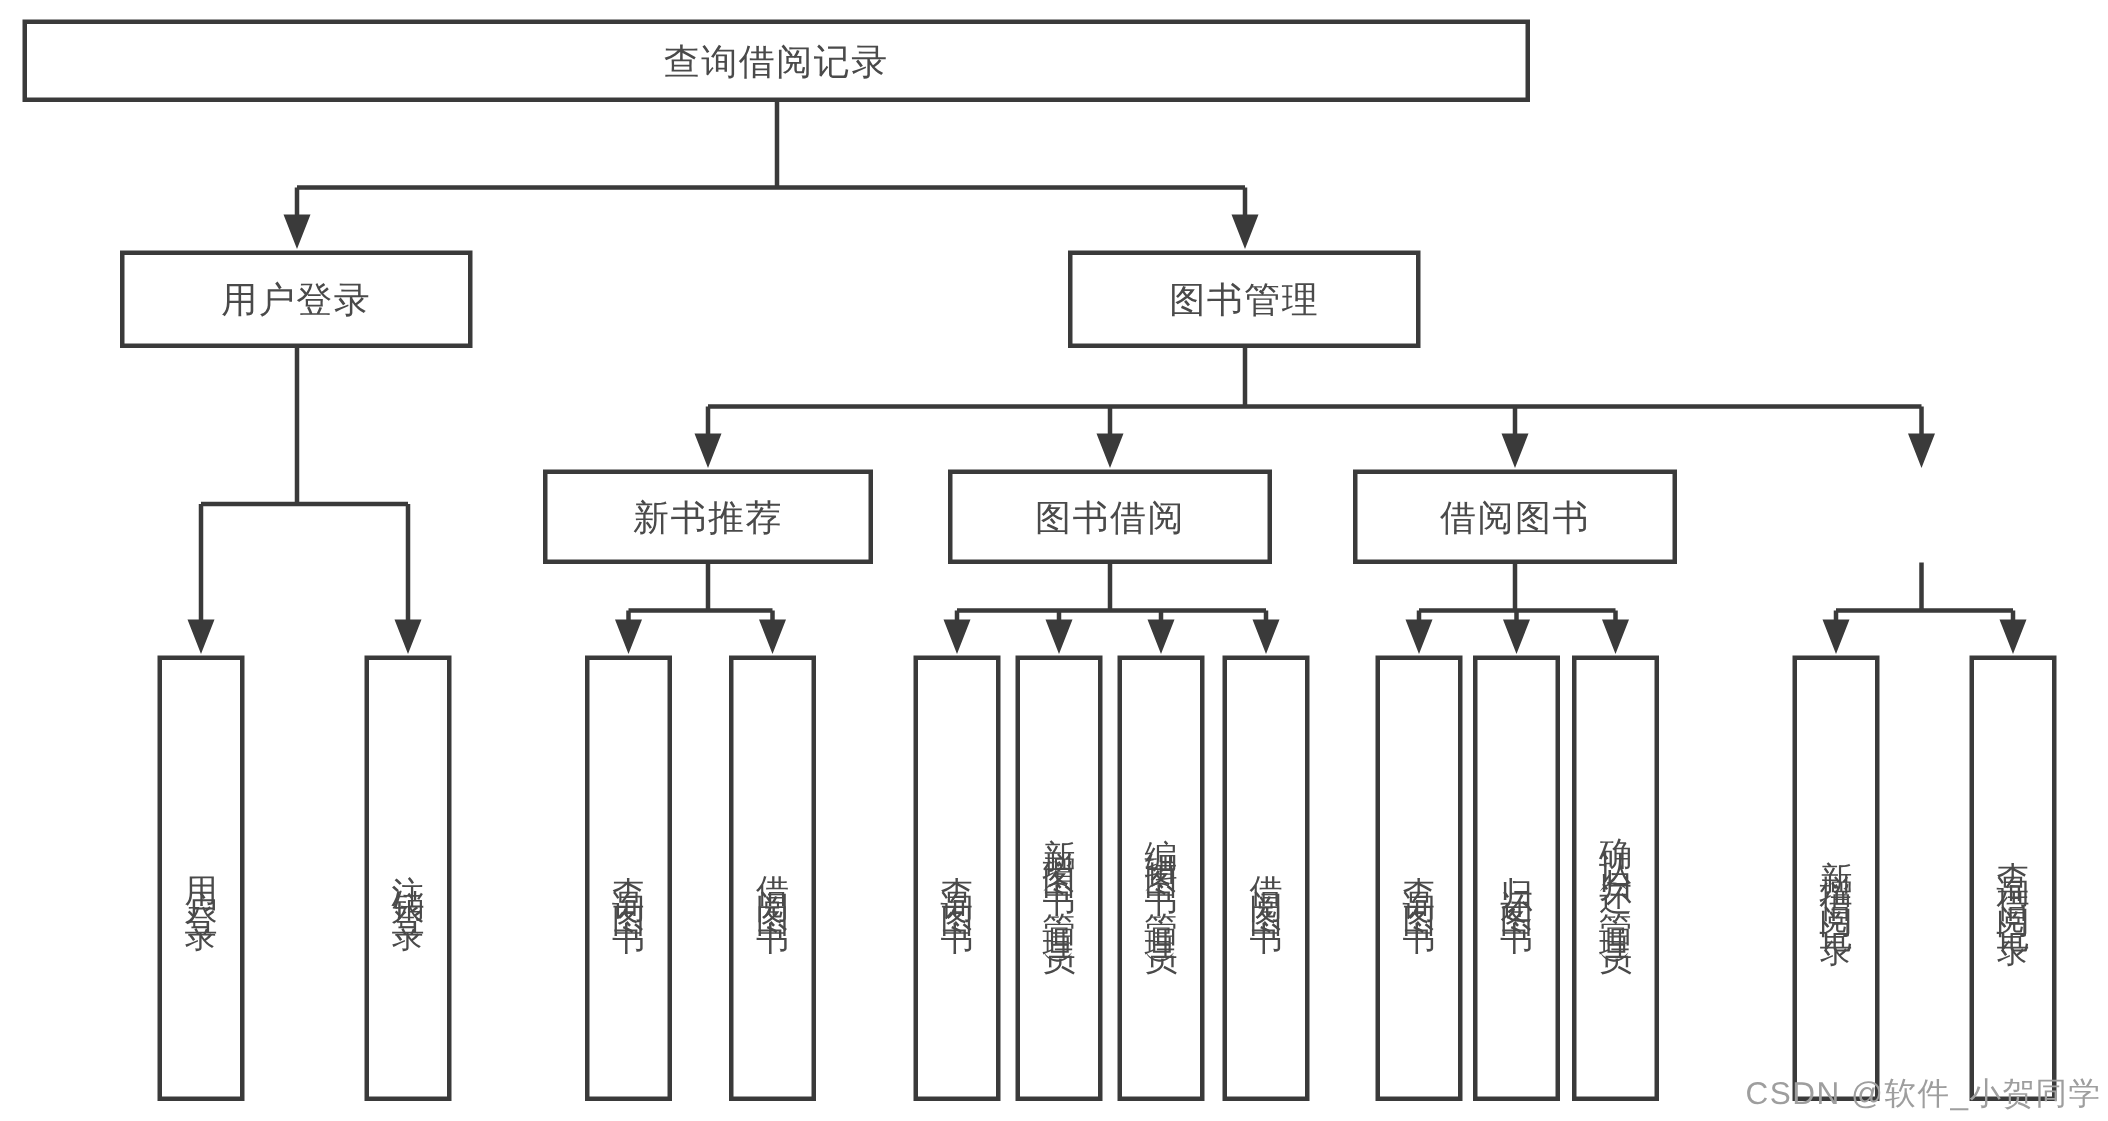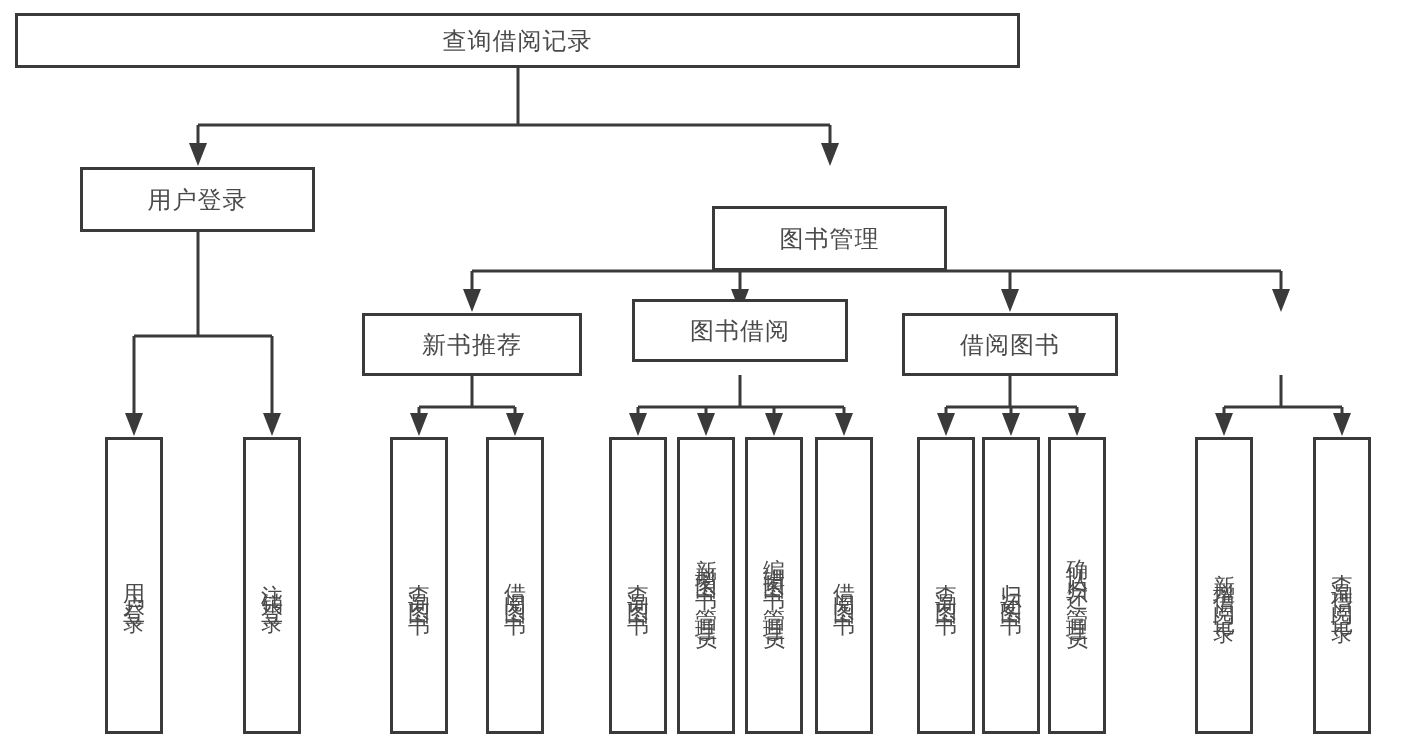--- a/index.html
+++ b/index.html
@@ -76,28 +76,28 @@
       M1224,436 l-9,-23 h18 z M1342,436 l-9,-23 h18 z"></path>
   </svg>
 
   <div class="box h-box" style="left:15px;top:13px;width:1005px;height:55px;">
     <span>查询借阅记录</span>
   </div>
 
   <div class="box h-box" style="left:80px;top:167px;width:235px;height:65px;">
     <span>用户登录</span>
   </div>
-  <div class="box h-box" style="left:712px;top:167px;width:235px;height:65px;margin-top:39px;">
+  <div class="box h-box" style="left:712px;top:167px;width:235px;height:65px;">
     <span>图书管理</span>
   </div>
 
   <div class="box h-box" style="left:362px;top:313px;width:220px;height:63px;">
     <span>新书推荐</span>
   </div>
-  <div class="box h-box" style="left:632px;top:299px;width:216px;height:63px;">
+  <div class="box h-box" style="left:632px;top:313px;width:216px;height:63px;">
     <span>图书借阅</span>
   </div>
   <div class="box h-box" style="left:902px;top:313px;width:216px;height:63px;">
     <span>借阅图书</span>
   </div>
 
   <div class="box v-box" style="left:105px;top:437px;width:58px;height:297px;">
     <span>用户登录</span>
   </div>
   <div class="box v-box" style="left:243px;top:437px;width:58px;height:297px;">
@@ -134,14 +134,15 @@
     <span>确认归还（管理员）</span>
   </div>
 
   <div class="box v-box" style="left:1195px;top:437px;width:58px;height:297px;">
     <span>新增借阅记录</span>
   </div>
   <div class="box v-box" style="left:1313px;top:437px;width:58px;height:297px;">
     <span>查询借阅记录</span>
   </div>
 
+  <div class="watermark">CSDN @软件_小贺同学</div>
 
 </div>
 
 </body></html>

